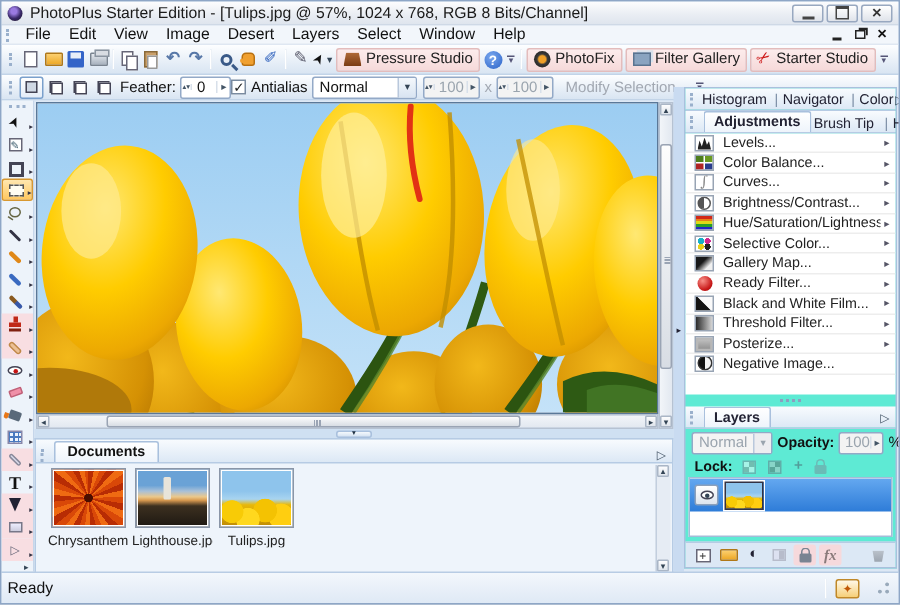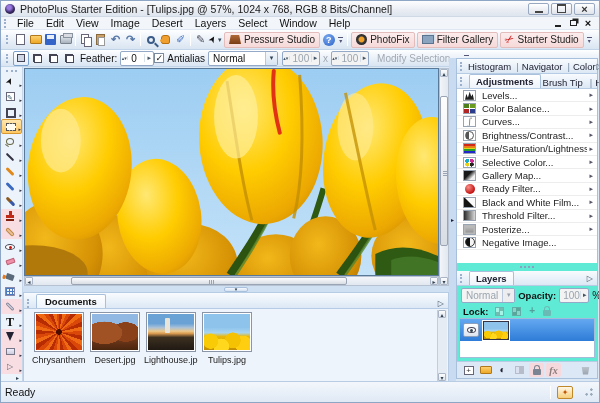--- a/index.html
+++ b/index.html
@@ -580,24 +580,20 @@
       <span class="doctab">Documents</span>
       <span class="flyout">▷</span>
     </div>
     <div class="docbody">
       <span class="docitems">
         <span class="docitem">
             <span class="thumb th-chrys"></span>
             <span class="doclabel">Chrysanthemum.jpg</span>
           </span>
           <span class="docitem">
-            <span class="thumb th-desert"></span>
-            <span class="doclabel">Desert.jpg</span>
-          </span>
-          <span class="docitem">
             <span class="thumb th-lighthouse"></span>
             <span class="doclabel">Lighthouse.jpg</span>
           </span>
           <span class="docitem">
             <span class="thumb th-tulips"></span>
             <span class="doclabel">Tulips.jpg</span>
           </span>
       </span>
       <span class="docscroll">
         <span class="sarrow" style="left:0;top:0">▴</span>

